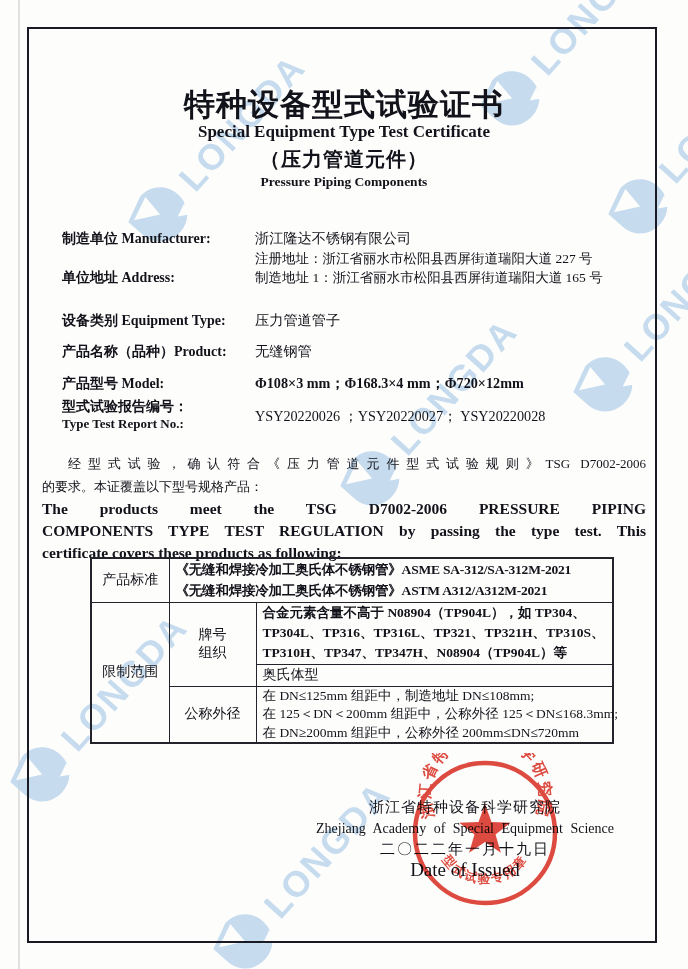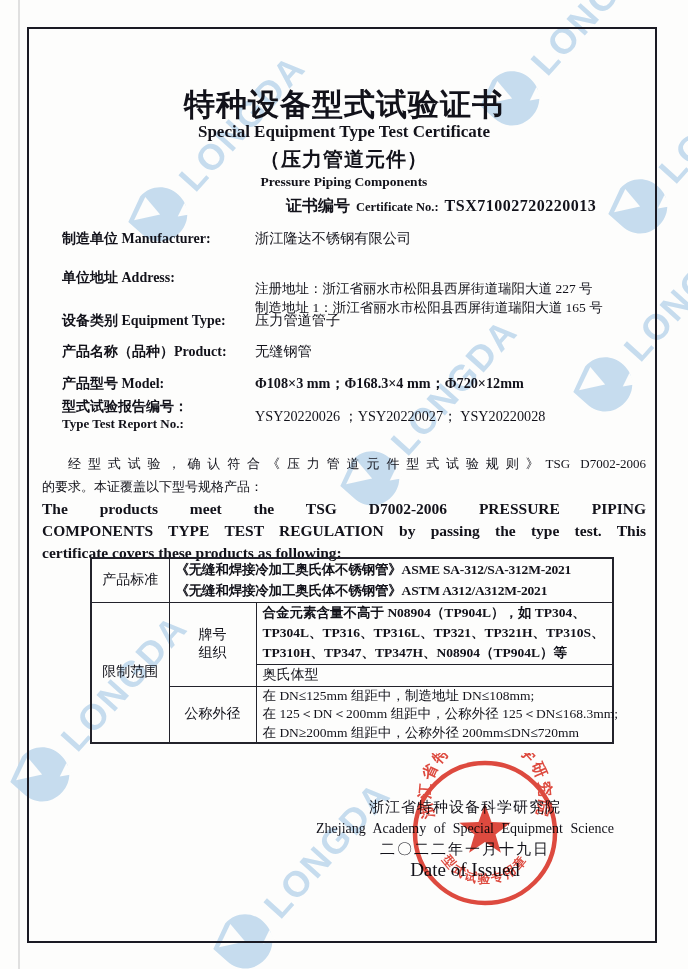--- a/index.html
+++ b/index.html
@@ -29,21 +29,21 @@
   .paren-en{top:174px;font-size:13.5px;font-weight:bold;}
   .cert-line{left:286px;top:196px;display:flex;align-items:baseline;gap:6px;font-weight:bold;}
   .cert-label-cn{font-size:16px;}
   .cert-label-en{font-size:12.5px;}
   .cert-number{font-size:16px;letter-spacing:.5px;}
 
   .f-label{left:62px;font-size:14px;font-weight:bold;white-space:nowrap;}
   .f-value{left:255px;font-size:14.2px;white-space:nowrap;}
   .lbl-manufacturer{top:230px}.val-manufacturer{top:229px}
   .lbl-address{top:269px}
-  .addr-lines{left:255px;top:249px;font-size:13.5px;line-height:19.4px;white-space:nowrap;margin-top:30px;}
+  .addr-lines{left:255px;top:249px;font-size:13.5px;line-height:19.4px;white-space:nowrap;}
   .lbl-equipment{top:312px}.val-equipment{top:311px}
   .lbl-product{top:343px}.val-product{top:342px}
   .lbl-model{top:375px}.val-model{top:374px;font-weight:bold;}
   .lbl-report1{top:398px}.lbl-report2{top:416px;font-size:13px;}
   .val-report{top:407px;font-weight:normal;}
 
   .statement{left:42px;top:452px;width:604px;}
   .st-cn{font-size:13px;line-height:23px;}
   .st-en{font-size:15.5px;font-weight:bold;line-height:22px;}
   .indent{text-indent:2em;}
@@ -132,25 +132,20 @@
     <span class="wm-text">LONGDA</span>
   </div>
 
   <div class="border-frame"></div>
 
   <div class="abs centered title-cn">特种设备型式试验证书</div>
   <div class="abs centered paren-cn">（压力管道元件）</div>
   <div class="abs centered title-en">Special Equipment Type Test Certificate</div>
   <div class="abs centered paren-en">Pressure Piping Components</div>
 
-  <div class="abs cert-line">
-    <span class="cert-label-cn">证书编号</span>
-    <span class="cert-label-en">Certificate No.:</span>
-    <span class="cert-number">TSX71002720220013</span>
-  </div>
 
   <div class="abs f-label lbl-manufacturer">制造单位 Manufacturer:</div>
   <div class="abs f-value val-manufacturer">浙江隆达不锈钢有限公司</div>
 
   <div class="abs f-label lbl-address">单位地址 Address:</div>
   <div class="abs addr-lines">
     <div>注册地址：浙江省丽水市松阳县西屏街道瑞阳大道 227 号</div>
     <div>制造地址 1：浙江省丽水市松阳县西屏街道瑞阳大道 165 号</div>
   </div>
 

